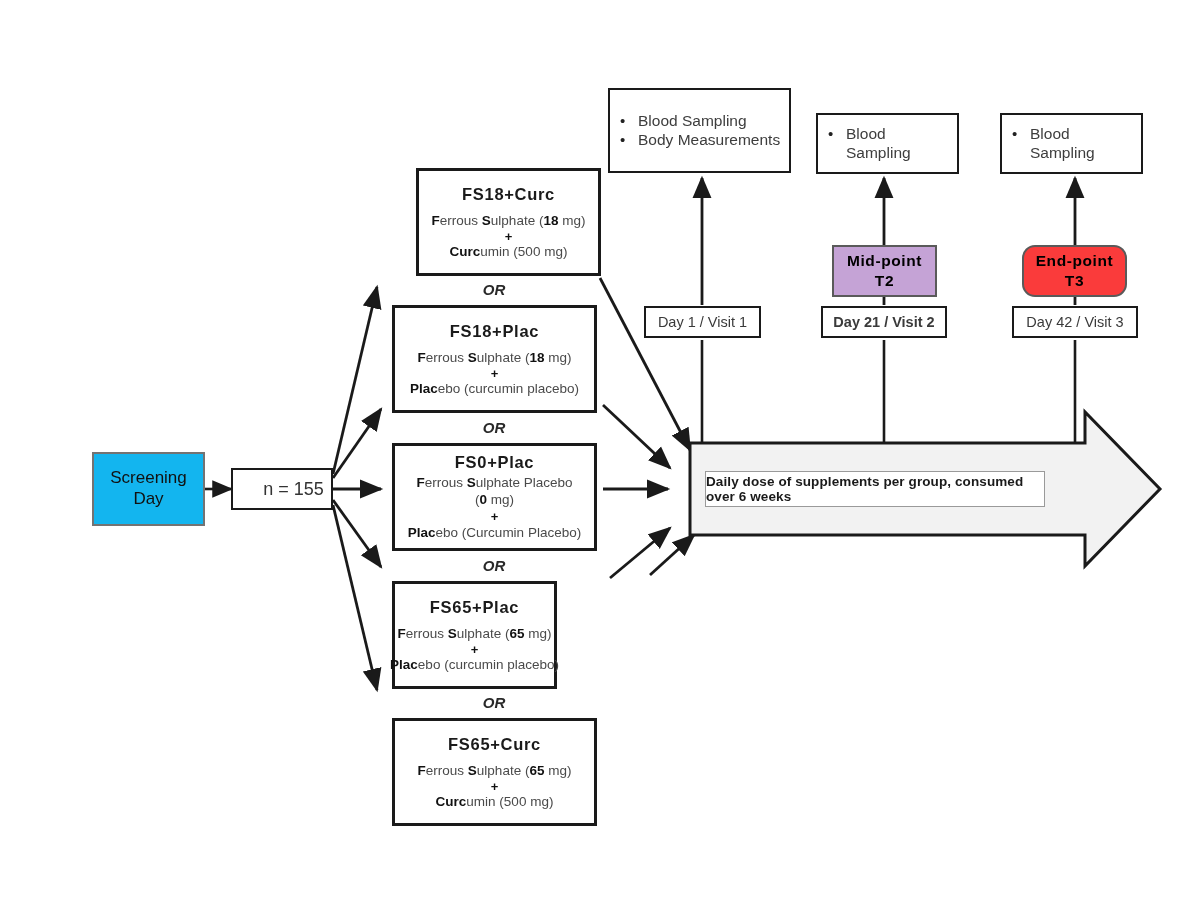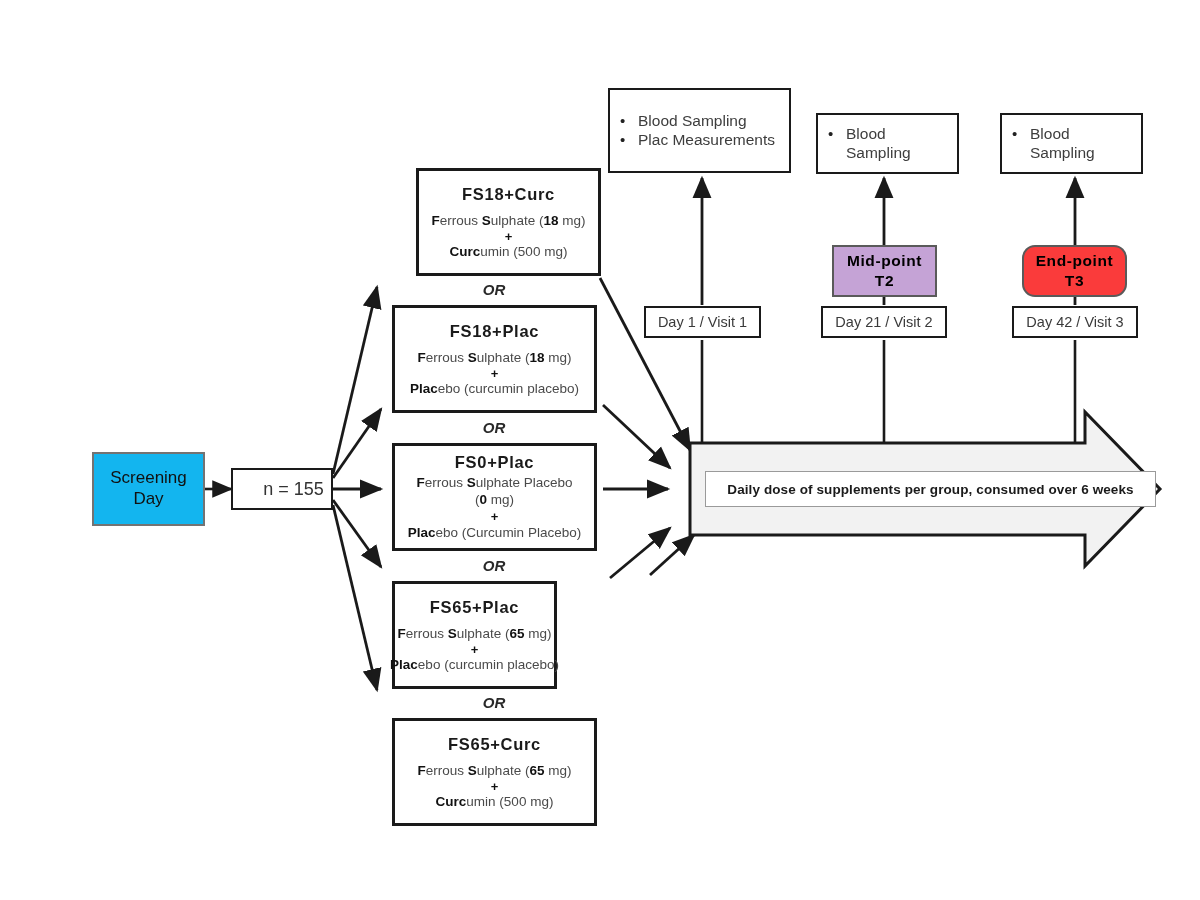--- a/index.html
+++ b/index.html
@@ -242,52 +242,52 @@
     <div class="group-line"><b>Curc</b>umin (500 mg)</div>
   </div>
 
   <div class="box sampling" style="left:608px; top:88px; width:183px; height:85px;">
     <div class="bullet-row">
       <span class="bullet-dot">•</span>
       <span class="bullet-text">Blood Sampling</span>
     </div>
     <div class="bullet-row">
       <span class="bullet-dot">•</span>
-      <span class="bullet-text">Plac Measurements</span>
+      <span class="bullet-text">Body Measurements</span>
     </div>
   </div>
   <div class="box daybox" style="left:644px; top:306px; width:117px; height:32px;">
     <div>Day 1 / Visit 1</div>
   </div>
 
   <div class="box sampling" style="left:816px; top:113px; width:143px; height:61px;">
     <div class="bullet-row">
       <span class="bullet-dot">•</span>
       <span class="bullet-text">Blood Sampling</span>
     </div>
   </div>
   <div class="box timepoint" style="left:832px; top:245px; width:105px; height:52px; background:#c5a3d6;">
     <div>Mid-point</div>
     <div>T2</div>
   </div>
-  <div class="box daybox" style="left:821px; top:306px; width:126px; height:32px;">
+  <div class="box daybox" style="left:821px; top:306px; width:126px; height:32px;font-weight:bold;">
     <div>Day 21 / Visit 2</div>
   </div>
 
   <div class="box sampling" style="left:1000px; top:113px; width:143px; height:61px;">
     <div class="bullet-row">
       <span class="bullet-dot">•</span>
       <span class="bullet-text">Blood Sampling</span>
     </div>
   </div>
   <div class="box timepoint" style="left:1022px; top:245px; width:105px; height:52px; background:#fa3b3b;border-radius:13px;">
     <div>End-point</div>
     <div>T3</div>
   </div>
   <div class="box daybox" style="left:1012px; top:306px; width:126px; height:32px;">
     <div>Day 42 / Visit 3</div>
   </div>
 
-  <div class="banner-label" style="left:705px; top:471px; width:451px; height:36px;">
+  <div class="banner-label" style="left:705px; top:471px; width:340px; height:36px;">
     <span>Daily dose of supplements per group, consumed over 6 weeks</span>
   </div>
 
 </div>
 
 </body></html>

